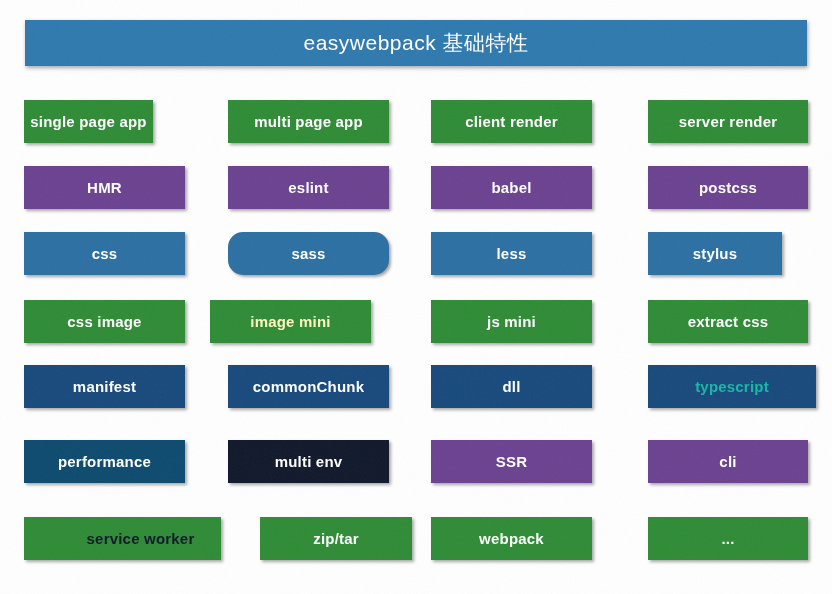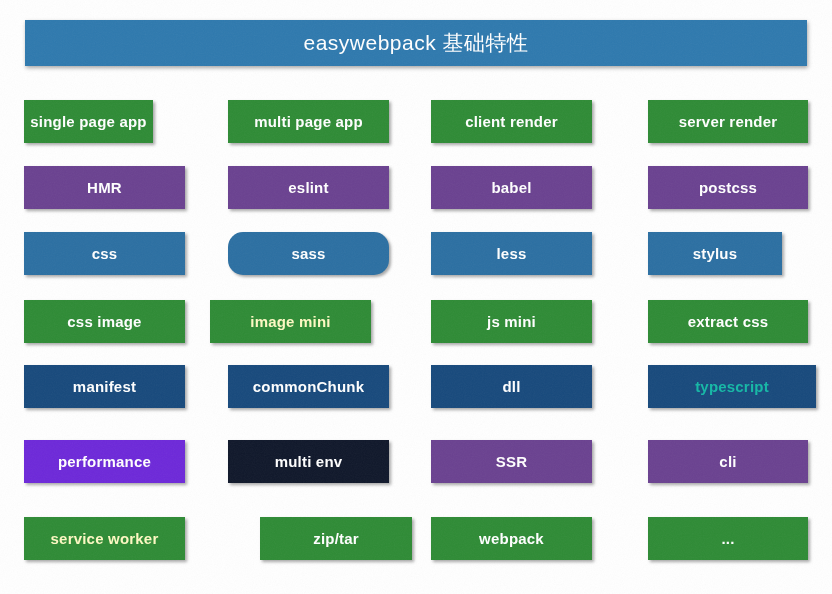--- a/index.html
+++ b/index.html
@@ -113,33 +113,33 @@
       </div>
       <div class="box" style="left: 228px; top: 365px; width: 161px; background: rgb(23, 73, 124); color: rgb(255, 255, 255);">
         <span>commonChunk</span>
       </div>
       <div class="box" style="left: 431px; top: 365px; width: 161px; background: rgb(23, 73, 124); color: rgb(255, 255, 255);">
         <span>dll</span>
       </div>
       <div class="box" style="left: 648px; top: 365px; width: 168px; background: rgb(23, 73, 124); color: #14b8a6;">
         <span>typescript</span>
       </div>
-      <div class="box" style="left: 24px; top: 440px; width: 161px; background: #6d28d9; color: rgb(255, 255, 255);">
+      <div class="box" style="left: 24px; top: 440px; width: 161px; background: #0c4a6e; color: rgb(255, 255, 255);">
         <span>performance</span>
       </div>
       <div class="box" style="left: 228px; top: 440px; width: 161px; background: #0f172a; color: rgb(255, 255, 255);">
         <span>multi env</span>
       </div>
       <div class="box" style="left: 431px; top: 440px; width: 161px; background: rgb(106, 65, 144); color: rgb(255, 255, 255);">
         <span>SSR</span>
       </div>
       <div class="box" style="left: 648px; top: 440px; width: 160px; background: rgb(106, 65, 144); color: rgb(255, 255, 255);">
         <span>cli</span>
       </div>
-      <div class="box" style="left: 24px; top: 517px; width: 161px; background: rgb(46, 139, 53); color: #fef9c3;">
+      <div class="box" style="left: 24px; top: 517px; width: 161px; background: rgb(46, 139, 53); color: #0f172a; padding-left: 36px;">
         <span>service worker</span>
       </div>
       <div class="box" style="left: 228px; top: 517px; width: 152px; background: rgb(46, 139, 53); color: rgb(255, 255, 255); margin-left: 32px;">
         <span>zip/tar</span>
       </div>
       <div class="box" style="left: 431px; top: 517px; width: 161px; background: rgb(46, 139, 53); color: rgb(255, 255, 255);">
         <span>webpack</span>
       </div>
       <div class="box" style="left: 648px; top: 517px; width: 160px; background: rgb(46, 139, 53); color: rgb(255, 255, 255);">
         <span>...</span>

